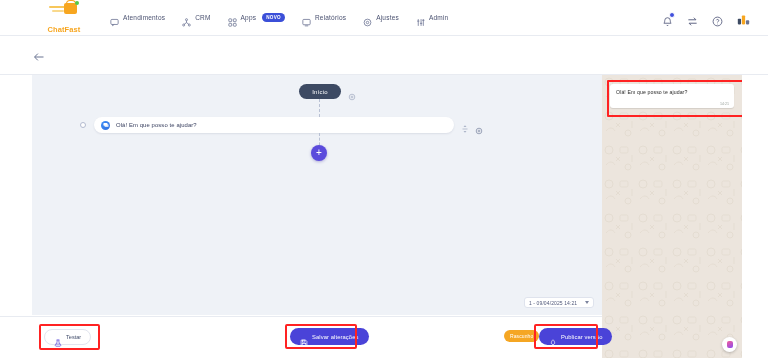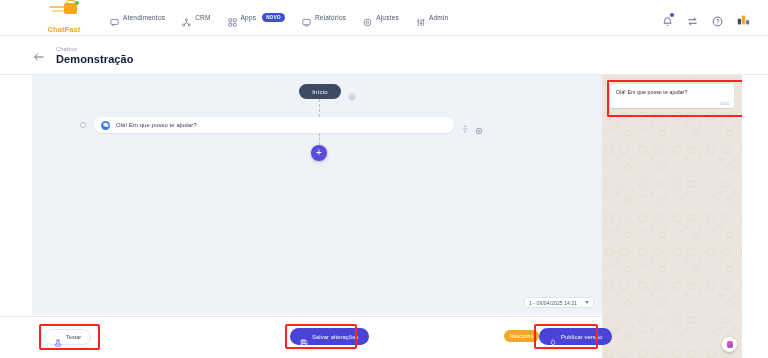--- a/index.html
+++ b/index.html
@@ -287,24 +287,20 @@
       </span>
     </div>
   </div>
 
   <div class="subheader">
     <span class="back-arrow">
       <svg viewBox="0 0 16 16" fill="none" stroke="currentColor" stroke-width="1.3">
         <path d="M14 8H2.5M6.5 3.5L2 8l4.5 4.5"></path>
       </svg>
     </span>
-    <div class="crumbs">
-      <div class="crumb-top">Chatbot</div>
-      <div class="crumb-title">Demonstração</div>
-    </div>
   </div>
 
   <div class="canvas">
 
     <div class="node-start">Início</div>
     <span class="gear-start">
       <svg viewBox="0 0 16 16" fill="none" stroke="currentColor" stroke-width="1.6">
         <circle cx="8" cy="8" r="5.6"></circle>
           <circle cx="8" cy="8" r="1.9"></circle>
       </svg>

